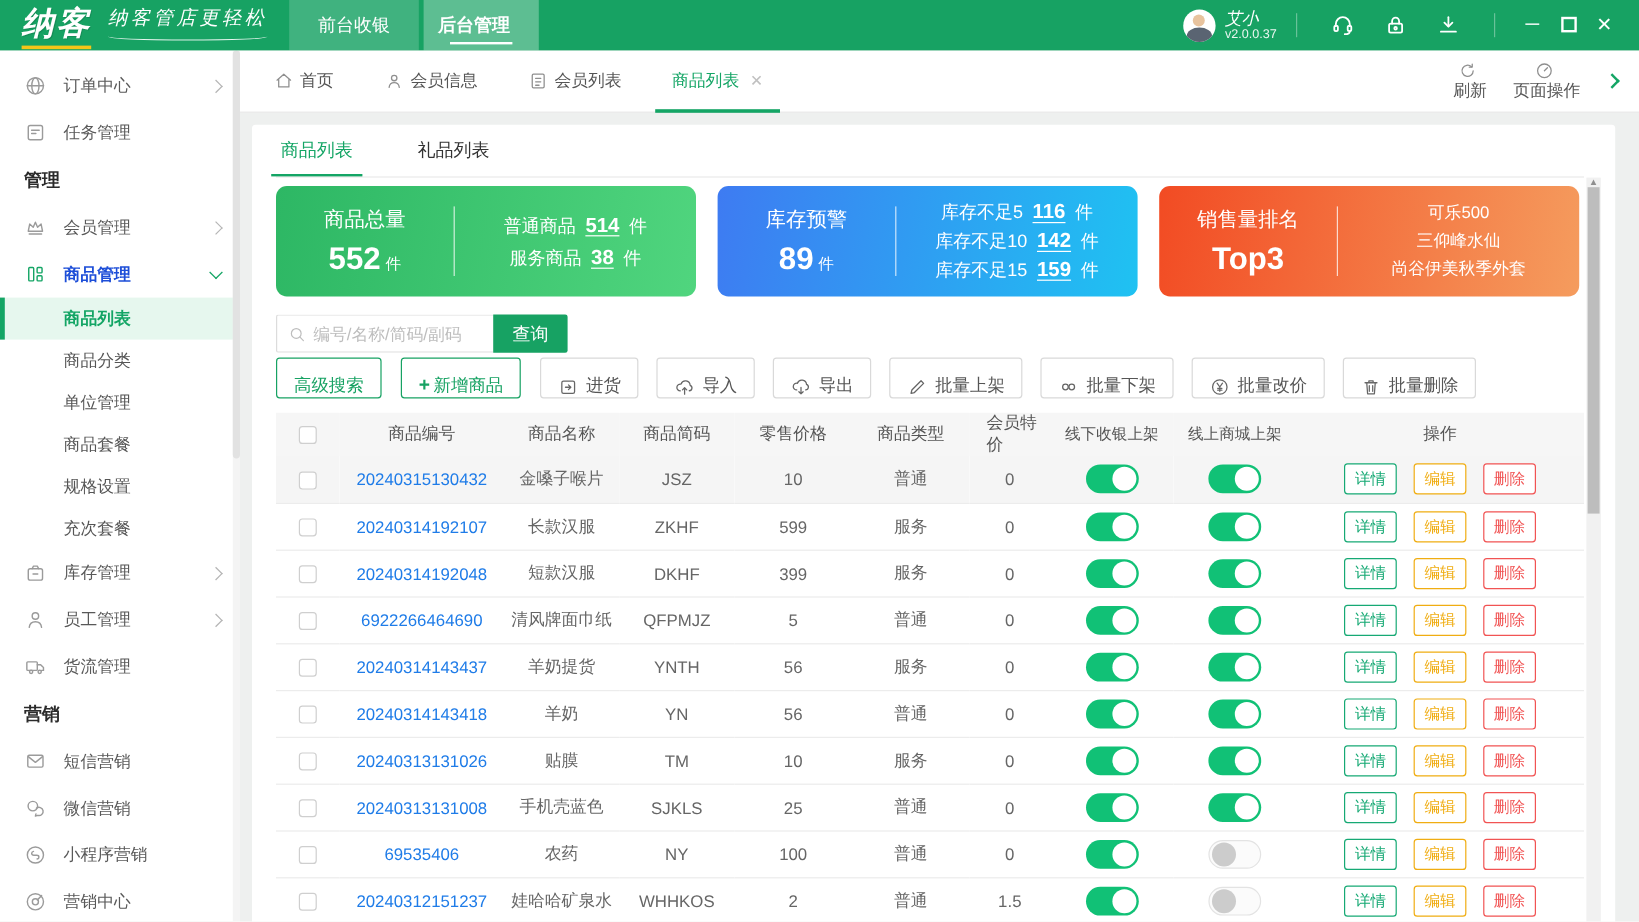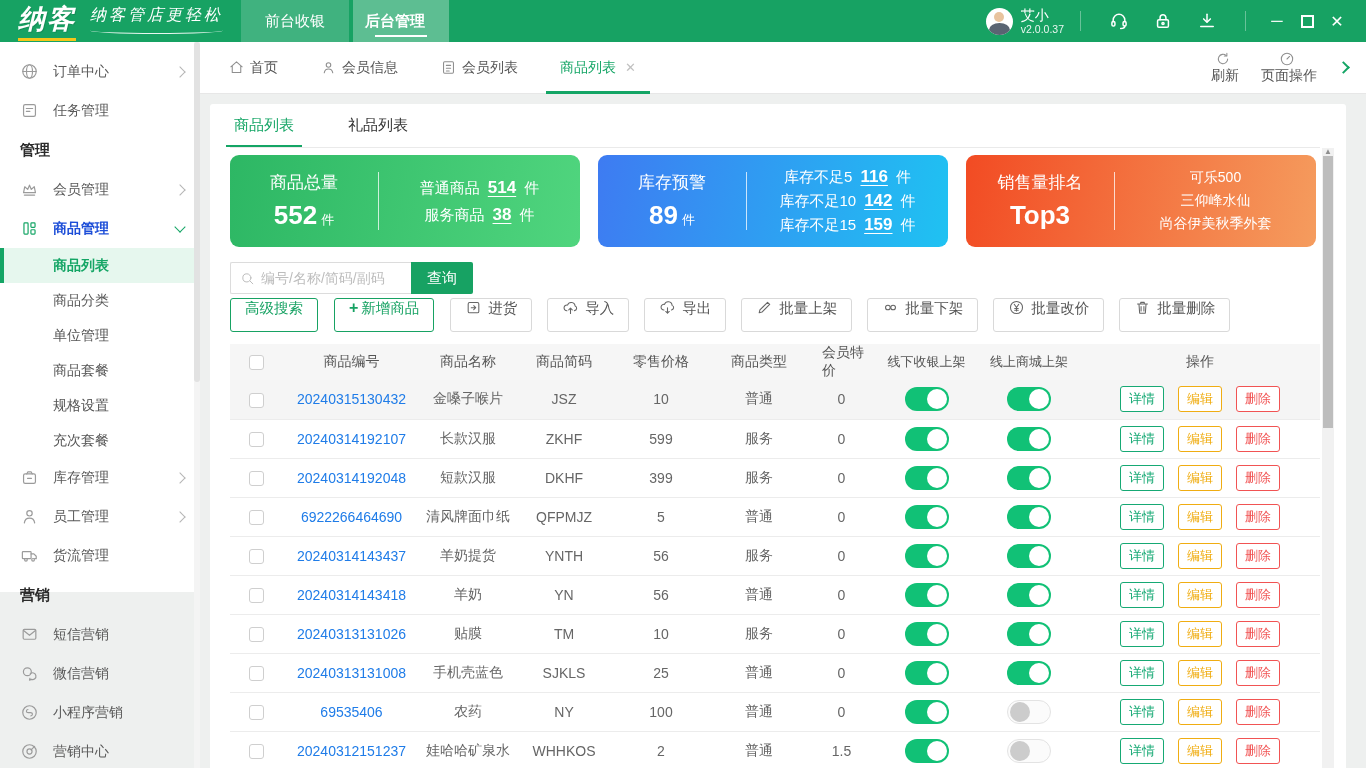--- a/index.html
+++ b/index.html
@@ -13,30 +13,30 @@
   .slogan:after { content:""; display:block; height:6px; border-bottom:1px solid rgba(255,255,255,.9); border-radius:50%; margin-top:1px; }
   .topnav { display:flex; height:42px; margin-left:18px; }
   .topnav-tab { padding:0 24px; display:flex; align-items:center; font-size:15px; background:rgba(255,255,255,.18); margin-right:4px; position:relative; cursor:pointer; }
   .topnav-tab.active { background:rgba(255,255,255,.30); font-weight:bold;padding-left:12px; }
   .topnav-tab.active:after { content:""; position:absolute; left:22px; right:22px; bottom:5px; height:2px; background:#fff; }
   .top-right { margin-left:auto; display:flex; align-items:center; margin-right:14px; }
   .avatar { width:27px; height:27px; border-radius:50%; background:#fff; overflow:hidden; position:relative; }
   .avatar .head { position:absolute; left:8.5px; top:4px; width:10px; height:10px; border-radius:50%; background:#e8c39e; }
   .avatar .body { position:absolute; left:3px; top:15px; width:21px; height:14px; border-radius:50% 50% 0 0; background:#5a6472; }
   .userinfo { margin-left:8px; line-height:1.15; }
-  .username { font-size:14px; }
+  .username { font-size:14px;font-style:italic; }
   .userver { font-size:10.5px; opacity:.9; }
   .vdiv { width:1px; height:20px; background:rgba(255,255,255,.35); margin:0 16px; }
   .tb-ic { width:20px; height:20px; margin:0 12px; cursor:pointer; }
   .tb-ic svg { width:20px; height:20px; stroke:#fff; fill:none; stroke-width:1.8; stroke-linecap:round; stroke-linejoin:round; }
   .winbtn { width:30px; text-align:center; font-size:16px; cursor:pointer; }
   .maxbox { display:inline-block; width:13px; height:13px; border:2px solid #fff; vertical-align:middle; }
 
   
-  .sidebar { position:absolute; left:0; top:42px; width:200px; height:550px; background:#fff; z-index:20; padding-top:10px; }
+  .sidebar { position:absolute; left:0; top:42px; width:200px; height:726px; background:#fff; z-index:20; padding-top:10px; }
   .sb-track { position:absolute; right:0; top:0; width:6px; height:726px; background:#f4f4f4; }
   .sb-thumb { position:absolute; right:0; top:0; width:6px; height:340px; background:#e2e2e2; border-radius:3px; }
   .sb-item { height:39px; display:flex; align-items:center; padding:0 16px 0 20px; color:#595959; cursor:pointer; }
   .sb-item .ic { width:19px; height:19px; margin-right:14px; flex:none; }
   .sb-item .ic svg { width:19px; height:19px; stroke:#9b9b9b; fill:none; stroke-width:1.5; stroke-linecap:round; stroke-linejoin:round; }
   .sb-item.green, .sb-item.green .lbl { color:#1d4ed8; font-weight:bold; }
   .sb-item.green .ic svg { stroke:#14a565; }
   .sb-section { height:40px; display:flex; align-items:center; padding-left:20px; font-size:15px; font-weight:bold; color:#2b2b2b; }
   .chev { margin-left:auto; width:8px; height:8px; border-right:1.6px solid #b5b5b5; border-bottom:1.6px solid #b5b5b5; transform:rotate(-45deg); }
   .chev.down { transform:rotate(45deg); border-color:#14a565; margin-top:-4px; }
@@ -83,21 +83,21 @@
   .cd-plain { font-size:14px; margin:2.5px 0; }
 
   
   .search-row { margin-top:15px; display:flex; height:32px; }
   .search-box { width:181px; height:32px; border:1px solid #dcdcdc; border-right:none; border-radius:2px 0 0 2px; display:flex; align-items:center; padding-left:9px; }
   .search-box svg { width:15px; height:15px; stroke:#bdbdbd; fill:none; stroke-width:1.6; stroke-linecap:round; }
   .search-box input { border:none; outline:none; width:145px; margin-left:6px; font-size:14px; color:#555; font-family:inherit; }
   .search-box input::placeholder { color:#bdbdbd; }
   .btn-query { width:62px; background:#17a263; color:#fff; border:none; border-radius:0 2px 2px 0; font-size:15px; cursor:pointer; font-family:inherit; }
   .toolbar { margin-top:4px; display:flex; height:34px; align-items:center; }
-  .btn { height:34px; display:flex; align-items:flex-start; padding:0 14px; background:#fff; border:1px solid #d9d9d9; border-radius:3px; color:#555; font-size:14.5px; cursor:pointer; font-family:inherit; }
+  .btn { height:34px; display:flex; align-items:flex-end; padding:0 14px; background:#fff; border:1px solid #d9d9d9; border-radius:3px; color:#555; font-size:14.5px; cursor:pointer; font-family:inherit; }
   .btn .bic { width:17px; height:17px; margin-right:6px; display:flex; }
   .btn .bic svg { width:17px; height:17px; stroke:#666; fill:none; stroke-width:1.5; stroke-linecap:round; stroke-linejoin:round; }
   .btn.olg { border-color:#17a263; color:#17a263; margin-right:16px; }
   .btn.olg b { font-weight:bold; margin-right:3px; font-size:16px; }
   .btn.gray { margin-right:15px; }
 
   
   table.grid { margin-top:12px; width:1090px; border-collapse:collapse; table-layout:fixed; }
   .grid th { background:#f6f6f6; height:33px; font-weight:normal; color:#555; font-size:14px; border:none; }
   .grid th.small { font-size:13px; }

